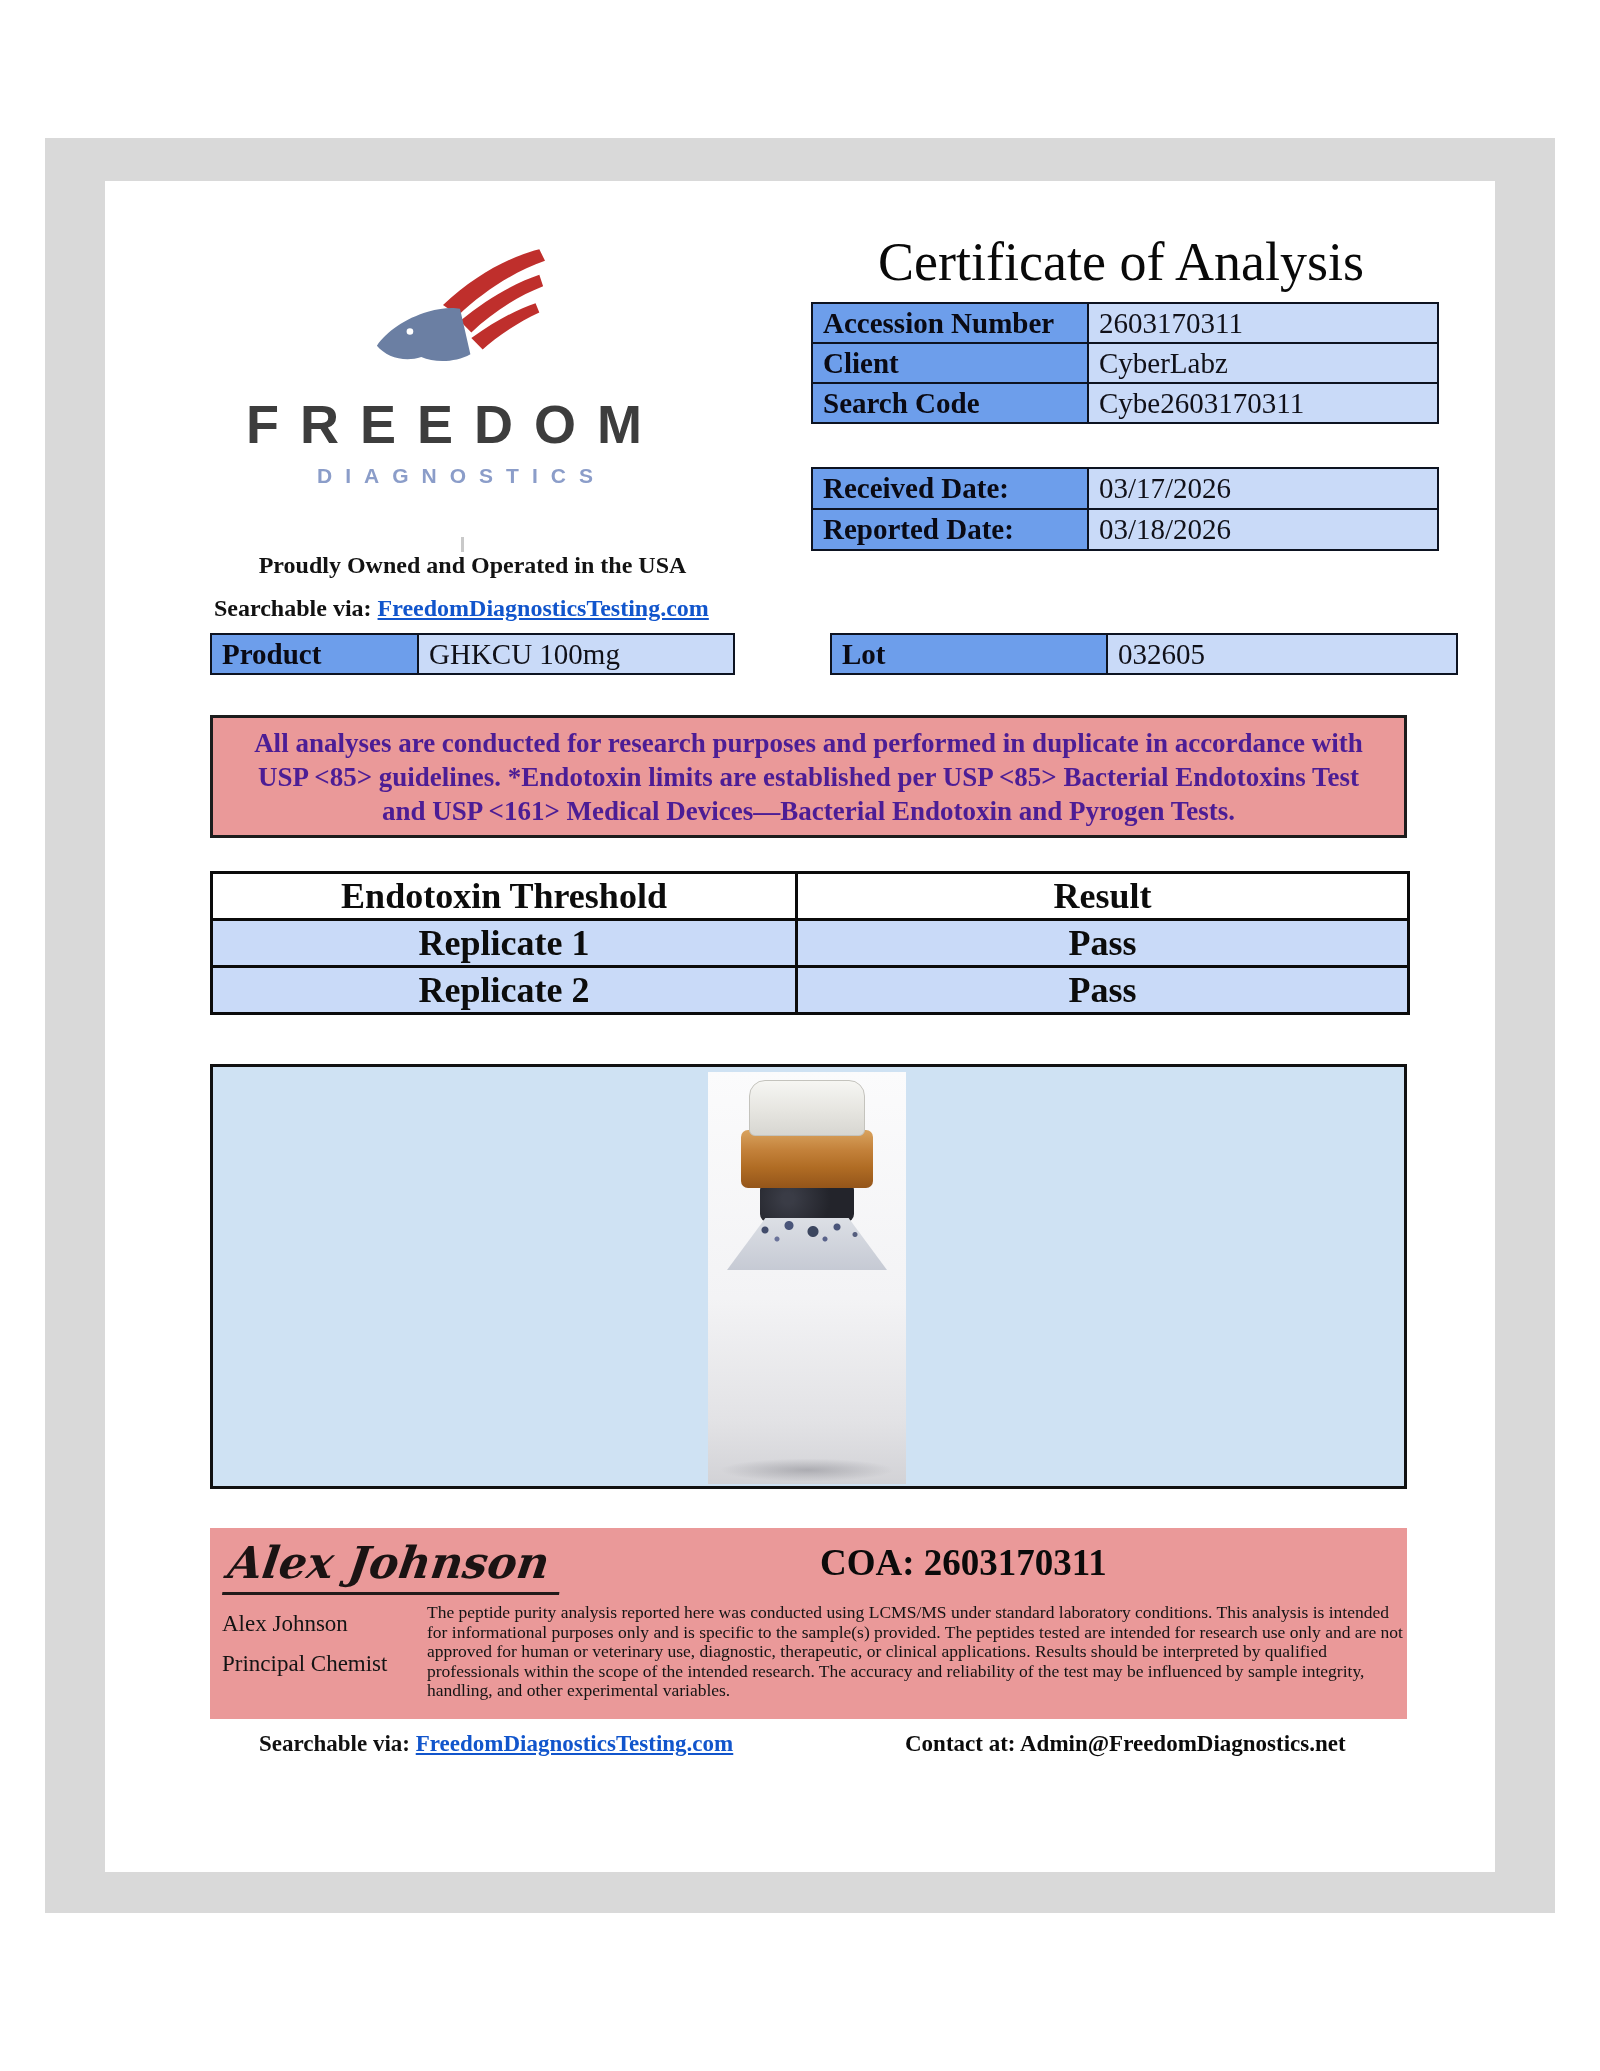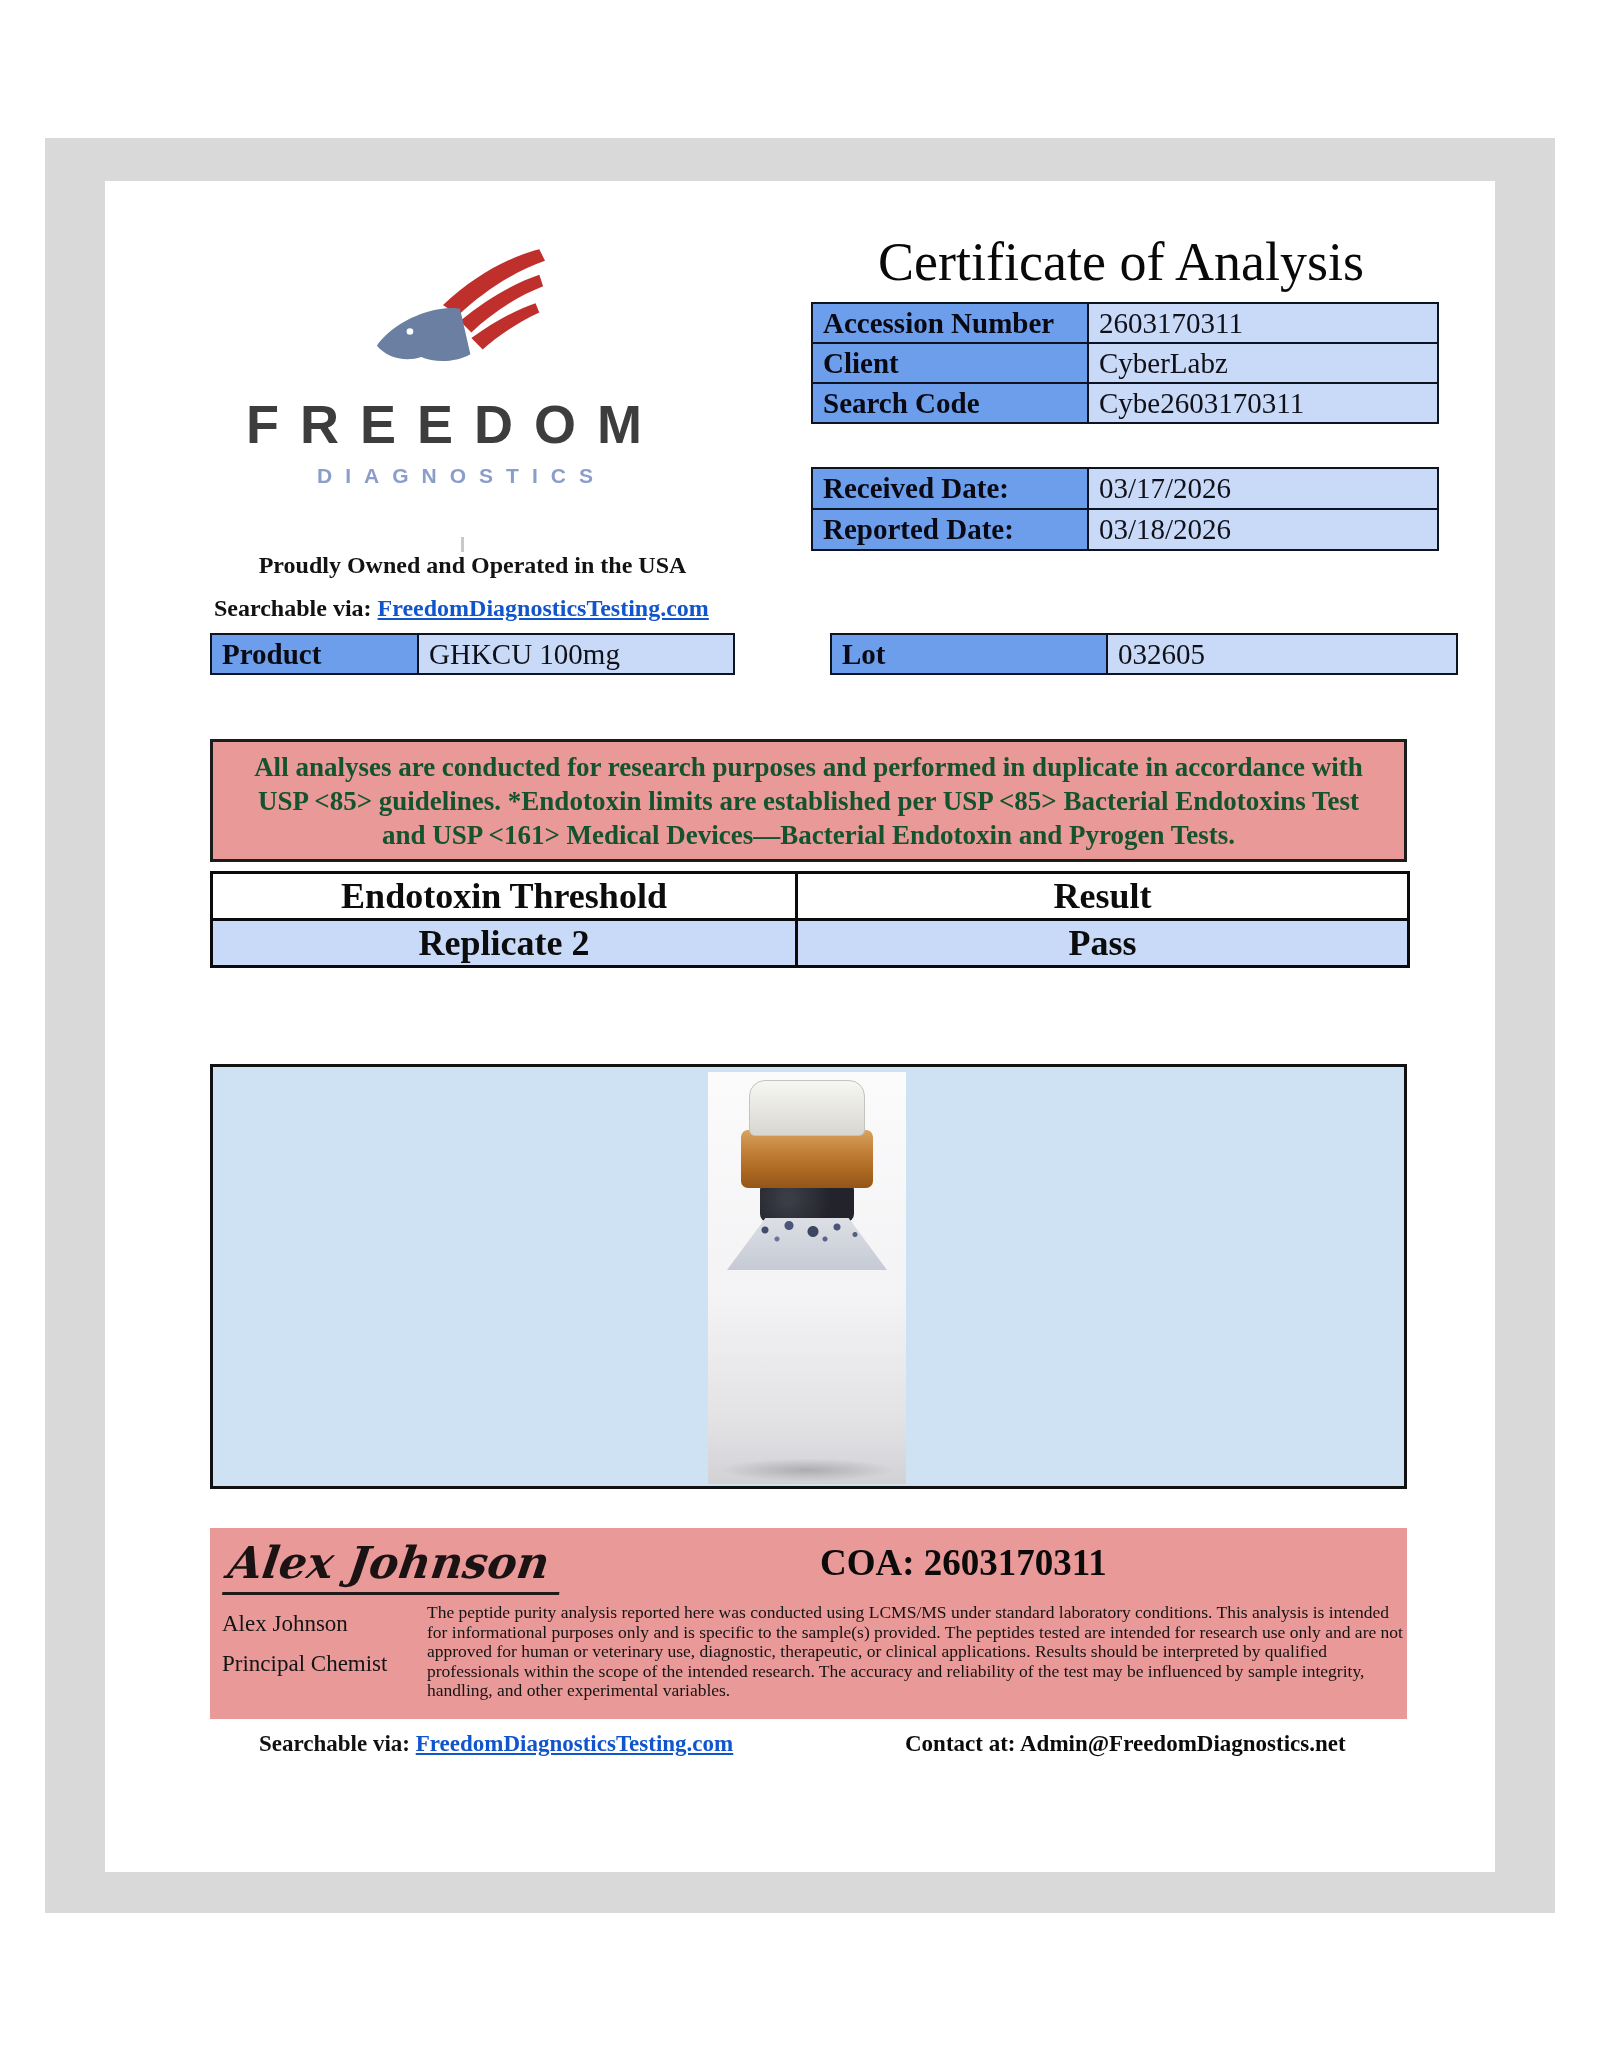--- a/index.html
+++ b/index.html
@@ -53,21 +53,21 @@
   #lot-table{left:706px;top:452px;margin-left:19px;}
   #lot-table td{height:38px;}
   #prod-table{left:105px;top:452px;}
   #prod-table td{height:38px;}
 
   
   .disclaimer{
     position:absolute;left:105px;top:534px;width:1197px;height:123px;box-sizing:border-box;
     background:#ea9999;border:3px solid #1c1c1c;
     display:flex;align-items:center;justify-content:center;text-align:center;
-    font-weight:700;font-size:27px;line-height:34px;color:#14532d;padding:4px 20px;margin-top:24px;
+    font-weight:700;font-size:27px;line-height:34px;color:#4c1d95;padding:4px 20px;
   }
 
   
   table.endo{border-collapse:collapse;position:absolute;left:105px;top:690px;table-layout:fixed;}
   table.endo td{
     border:3px solid #0b0b0b;text-align:center;font-weight:700;font-size:36px;
     vertical-align:middle;color:#0c0c0c;
   }
   table.endo tr.hdr td{background:#ffffff;height:38px;}
   table.endo tr.data td{background:#c9daf8;height:42px;}
@@ -253,20 +253,24 @@
     <colgroup>
         <col style="width:585px">
         <col style="width:612px">
       </colgroup>
     <tbody>
         <tr class="hdr">
       <td>Endotoxin Threshold</td>
       <td>Result</td>
     </tr>
     <tr class="data">
+      <td>Replicate 1</td>
+      <td>Pass</td>
+    </tr>
+    <tr class="data">
       <td>Replicate 2</td>
       <td>Pass</td>
     </tr>
   </tbody>
     </table>
 
   <div class="vial-panel">
     <div class="vial-photo">
       <div class="flip-cap"></div>
       <div class="gold-cap"></div>

